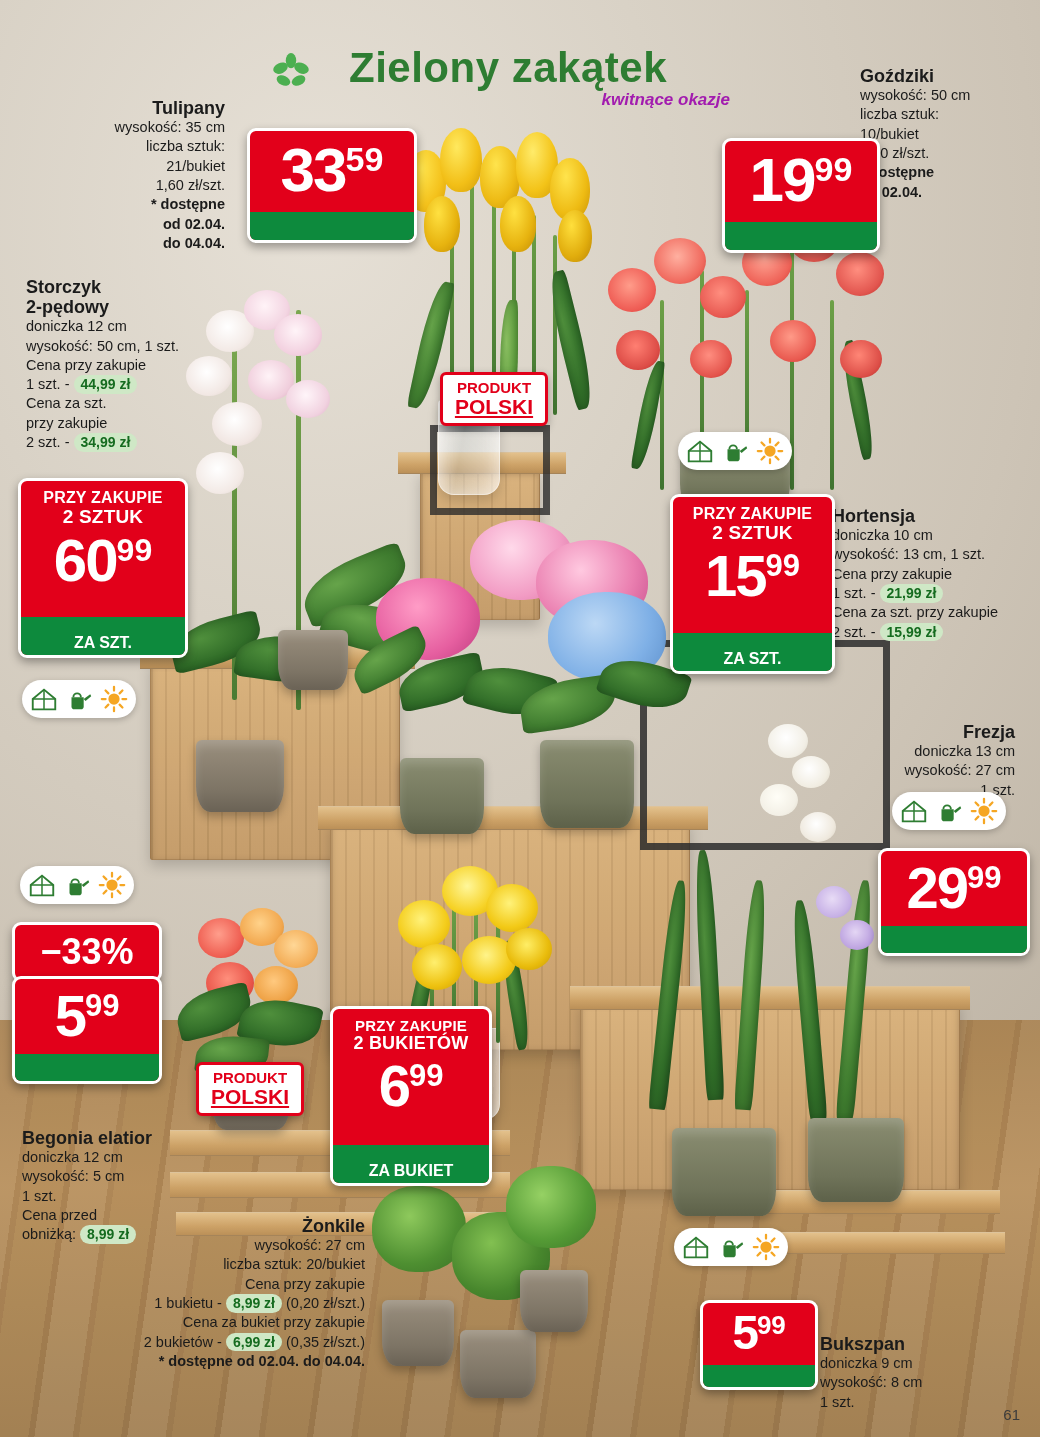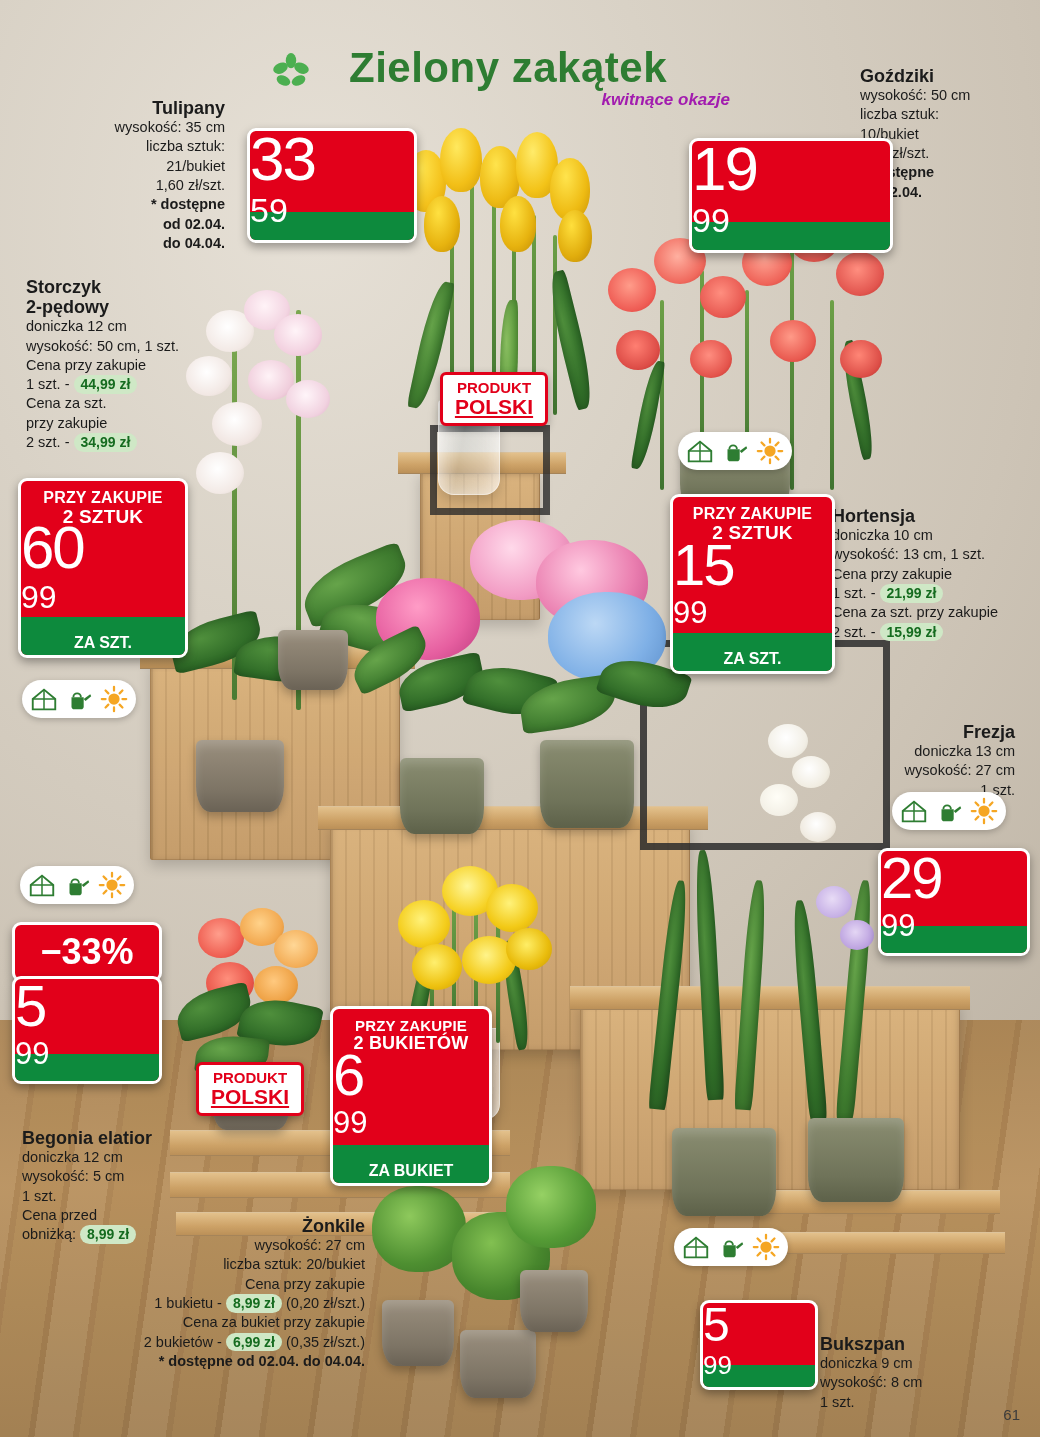--- a/index.html
+++ b/index.html
@@ -111,22 +111,22 @@
     background:#0d8a3d;
   }
   .tag .wave {
     position:absolute; left:0; right:0; bottom:0; height:32%;
     background:#fff;
     border-radius:50% 50% 0 0 / 100% 100% 0 0;
     transform:translateY(42%);
   }
   .tag .price {
     position:relative; z-index:3;
-    font-weight:normal; line-height:1;
-    display:flex; align-items:flex-start; justify-content:center;flex-direction:column;
+    font-weight:bold; line-height:1;
+    display:flex; align-items:flex-start; justify-content:center;
   }
   .tag .int { letter-spacing:-2px; }
   .tag .dec { margin-top:3px; }
   .tag .top-label {
     position:relative; z-index:3;
     font-weight:bold; line-height:1.05; letter-spacing:.2px;
   }
   .tag .bottom-label {
     position:absolute; left:0; right:0; bottom:3px; z-index:4;
     font-weight:bold; color:#fff;
@@ -431,21 +431,21 @@
 
 <div class="tag" style="left:247px; top:128px; width:170px; height:115px;">
   <div class="wave"></div>
     <div class="band"></div>
   <div class="price" style="height:84px; padding-top:8px;">
     <span class="int" style="font-size:62px;">33</span>
     <span class="dec" style="font-size:34px;">59</span>
   </div>
 </div>
 
-<div class="tag" style="left:689px; top:138px; width:204px; height:115px;">
+<div class="tag" style="left:722px; top:138px; width:158px; height:115px;">
   <div class="wave"></div>
     <div class="band"></div>
   <div class="price" style="height:84px; padding-top:8px;">
     <span class="int" style="font-size:62px;">19</span>
     <span class="dec" style="font-size:34px;">99</span>
   </div>
 </div>
 
 <div class="tag" style="left:18px; top:478px; width:170px; height:180px;">
   <div class="wave" style="height:26%;"></div>

